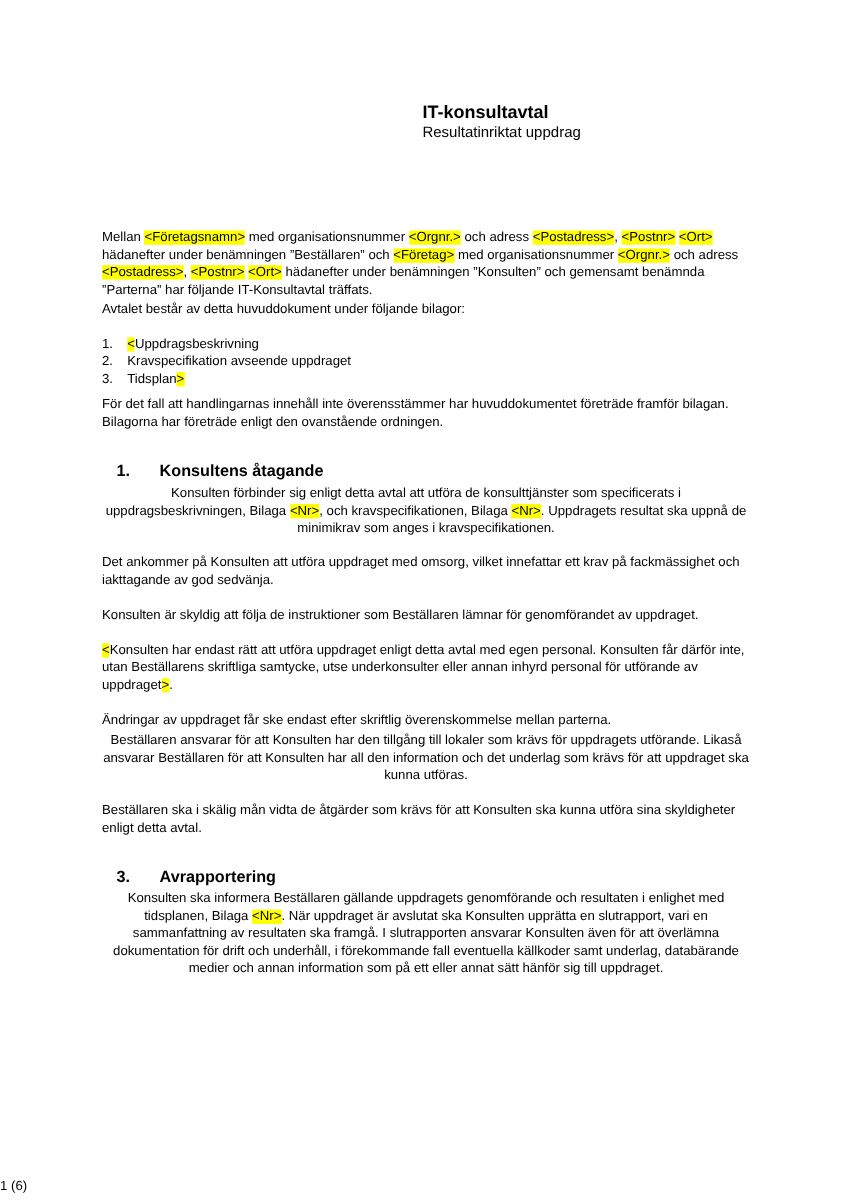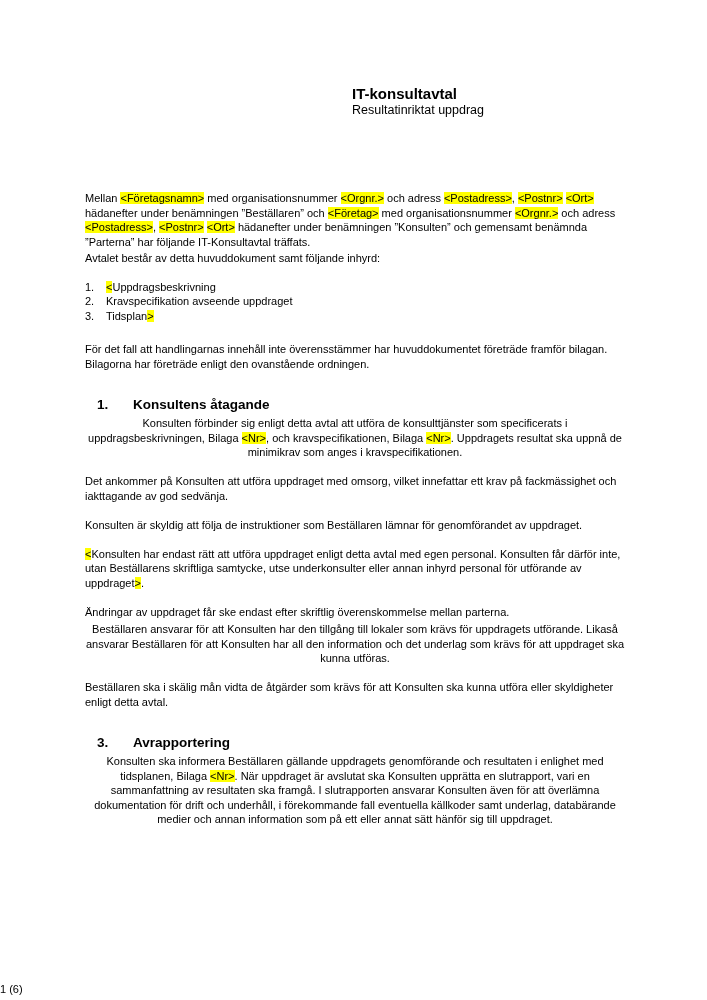--- a/index.html
+++ b/index.html
@@ -23,21 +23,21 @@
   .intro { margin-top: 73px; }
   .hl { background: var(--hl, #ffff00); }
   .h-minor {
     font-size: 13.5px; font-weight: bold; line-height: 17px;
     margin: 28px 0 0 0;
   }
   .lead { margin-top: 2px; }
   .att-list { margin: 14px 0 0 0; padding: 0; list-style: none; }
   .att-item { display: flex; }
   .att-num { flex: 0 0 21px; }
-  .note { margin-top: 19px; }
+  .note { margin-top: 7px; }
   .sec-h {
     font-size: 13.5px; font-weight: bold; line-height: 17px;
     margin: 25px 0 0 12px;
   }
   .sec-num { display: inline-block; width: 36px; }
   .para { margin-top: 14.5px; }
   .para-first { margin-top: 3px; text-align: center; }
   .footer {
     position: absolute; left: 0; right: 0; top: 982px;
     text-align: left;
@@ -48,21 +48,21 @@
 
 <div class="page">
 
   <div class="doc-header">
     <div class="doc-title">IT-konsultavtal</div>
     <div class="doc-subtitle">Resultatinriktat uppdrag</div>
   </div>
 
   <p class="intro"><span>Mellan </span><span class="hl">&lt;Företagsnamn&gt;</span><span> med organisationsnummer </span><span class="hl">&lt;Orgnr.&gt;</span><span> och adress </span><span class="hl">&lt;Postadress&gt;</span><span>, </span><span class="hl">&lt;Postnr&gt;</span><span> </span><span class="hl">&lt;Ort&gt;</span><span> hädanefter under benämningen ”Beställaren” och </span><span class="hl">&lt;Företag&gt;</span><span> med organisationsnummer </span><span class="hl">&lt;Orgnr.&gt;</span><span> och adress </span><span class="hl">&lt;Postadress&gt;</span><span>, </span><span class="hl">&lt;Postnr&gt;</span><span> </span><span class="hl">&lt;Ort&gt;</span><span> hädanefter under benämningen ”Konsulten” och gemensamt benämnda ”Parterna” har följande IT-Konsultavtal träffats.</span></p>
 
-  <p class="lead">Avtalet består av detta huvuddokument samt följande inhyrd:</p>
+  <p class="lead">Avtalet består av detta huvuddokument under följande bilagor:</p>
 
   <ol class="att-list">
     <li class="att-item">
       <span class="att-num">1.</span>
       <span><span class="hl">&lt;</span><span>Uppdragsbeskrivning</span></span>
     </li>
     <li class="att-item">
       <span class="att-num">2.</span>
       <span><span>Kravspecifikation avseende uppdraget</span></span>
     </li>
@@ -77,21 +77,21 @@
   <div class="sec-h">
     <span class="sec-num">1.</span><span>Konsultens åtagande</span>
   </div>
   <p class="para para-first"><span>Konsulten förbinder sig enligt detta avtal att utföra de konsulttjänster som specificerats i uppdragsbeskrivningen, Bilaga </span><span class="hl">&lt;Nr&gt;</span><span>, och kravspecifikationen, Bilaga </span><span class="hl">&lt;Nr&gt;</span><span>. Uppdragets resultat ska uppnå de minimikrav som anges i kravspecifikationen.</span></p>
   <p class="para">Det ankommer på Konsulten att utföra uppdraget med omsorg, vilket innefattar ett krav på fackmässighet och iakttagande av god sedvänja.</p>
   <p class="para">Konsulten är skyldig att följa de instruktioner som Beställaren lämnar för genomförandet av uppdraget.</p>
   <p class="para"><span class="hl">&lt;</span><span>Konsulten har endast rätt att utföra uppdraget enligt detta avtal med egen personal. Konsulten får därför inte, utan Beställarens skriftliga samtycke, utse underkonsulter eller annan inhyrd personal för utförande av uppdraget</span><span class="hl">&gt;</span><span>.</span></p>
   <p class="para">Ändringar av uppdraget får ske endast efter skriftlig överenskommelse mellan parterna.</p>
 
   <p class="para para-first">Beställaren ansvarar för att Konsulten har den tillgång till lokaler som krävs för uppdragets utförande. Likaså ansvarar Beställaren för att Konsulten har all den information och det underlag som krävs för att uppdraget ska kunna utföras.</p>
-  <p class="para">Beställaren ska i skälig mån vidta de åtgärder som krävs för att Konsulten ska kunna utföra eller skyldigheter enligt detta avtal.</p>
+  <p class="para">Beställaren ska i skälig mån vidta de åtgärder som krävs för att Konsulten ska kunna utföra sina skyldigheter enligt detta avtal.</p>
 
   <div class="sec-h">
     <span class="sec-num">3.</span><span>Avrapportering</span>
   </div>
   <p class="para para-first"><span>Konsulten ska informera Beställaren gällande uppdragets genomförande och resultaten i enlighet med tidsplanen, Bilaga </span><span class="hl">&lt;Nr&gt;</span><span>. När uppdraget är avslutat ska Konsulten upprätta en slutrapport, vari en sammanfattning av resultaten ska framgå. I slutrapporten ansvarar Konsulten även för att överlämna dokumentation för drift och underhåll, i förekommande fall eventuella källkoder samt underlag, databärande medier och annan information som på ett eller annat sätt hänför sig till uppdraget.</span></p>
 
   <div class="footer">1 (6)</div>
 
 </div>
 

